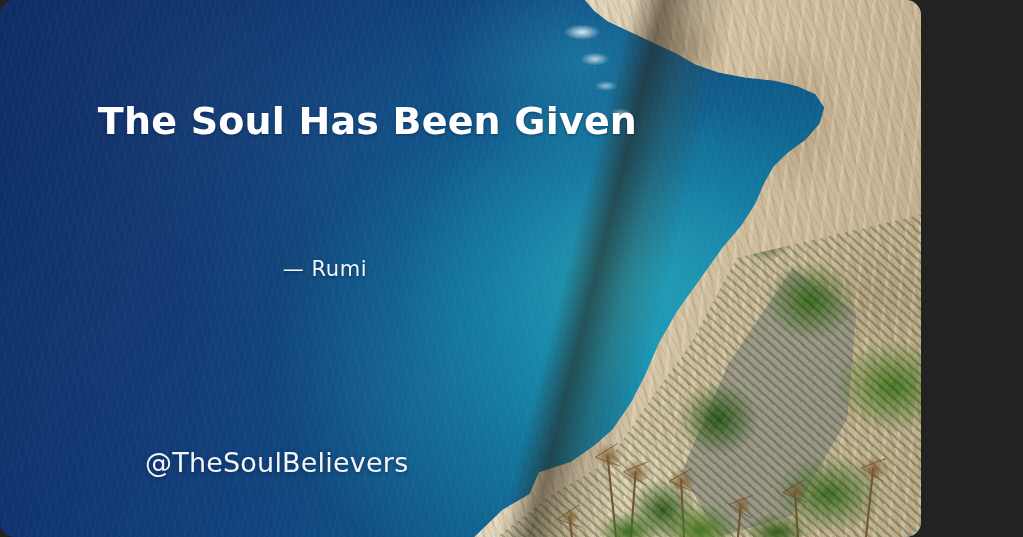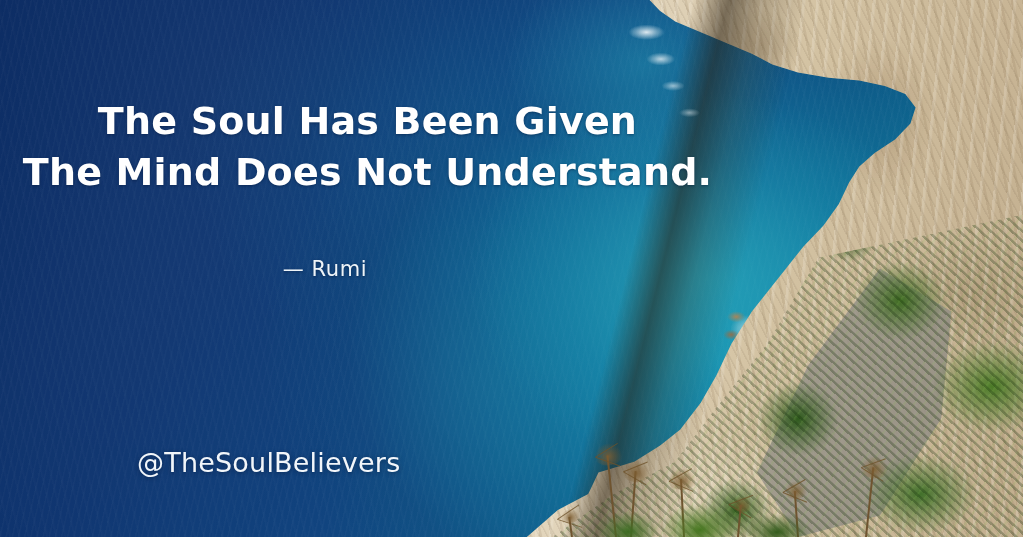--- a/index.html
+++ b/index.html
@@ -3,25 +3,26 @@
 <meta charset="utf-8">
 <title>Quote Graphic</title>
 <style>
   html, body {
     margin: 0;
     padding: 0;
     background: #222;
   }
   #canvas {
     position: relative;
-    width: 1023px;
+    width: 921px;
     height: 537px;
     overflow: hidden;
     font-family: "DejaVu Sans", sans-serif;
     background: #0d2f66;
+    border-radius: 15px;
   }
 
   
   .layer { position: absolute; top: 0; left: 0; width: 100%; height: 100%; }
 
   
   .sea-base {
     background:
       radial-gradient(ellipse 620px 430px at 74% 66%, rgba(22,150,180,0.95) 0%, rgba(17,120,158,0.75) 38%, rgba(14,80,126,0.25) 66%, rgba(0,0,0,0) 80%),
       radial-gradient(ellipse 520px 330px at 58% 30%, rgba(20,110,160,0.55) 0%, rgba(16,80,130,0.22) 55%, rgba(0,0,0,0) 78%),
@@ -164,21 +165,21 @@
     margin-left: -185px;
     font-family: "DejaVu Sans", sans-serif;
     font-weight: normal;
     font-size: 21px;
     letter-spacing: 0.6px;
     color: #eef4f8;
     text-shadow: 0 1px 3px rgba(0,20,50,0.5);
   }
   .handle {
     position: absolute;
-    left: 137px; top: 447px;
+    left: 145px; top: 447px;
     font-family: "DejaVu Sans", sans-serif;
     font-weight: normal;
     font-size: 27px;
     letter-spacing: 0.2px;
     color: #f2f6fa;
     white-space: nowrap;
     text-shadow: 0 1px 4px rgba(0,20,50,0.5);
   }
 </style>
 </head>
@@ -227,21 +228,20 @@
 
     <div class="shrub" style="left:596px; width:64px; height:26px; background:radial-gradient(ellipse at 50% 80%, #3c6c22, rgba(60,108,34,0) 70%);"></div>
     <div class="shrub" style="left:660px; width:80px; height:34px; background:radial-gradient(ellipse at 50% 80%, #45761f, rgba(69,118,31,0) 70%);"></div>
     <div class="shrub" style="left:742px; width:70px; height:24px; background:radial-gradient(ellipse at 50% 80%, #335c1c, rgba(51,92,28,0) 70%);"></div>
   </div>
 
   <div class="text-layer">
 
     <div class="quote-block">
       <div class="quote-line">The Soul Has Been Given</div>
-      <div class="quote-line">The Mind Does Not Understand.</div>
     </div>
 
     <div class="attribution">— Rumi</div>
 
     <div class="handle">@TheSoulBelievers</div>
 
   </div>
 </div>
 
 </body></html>

